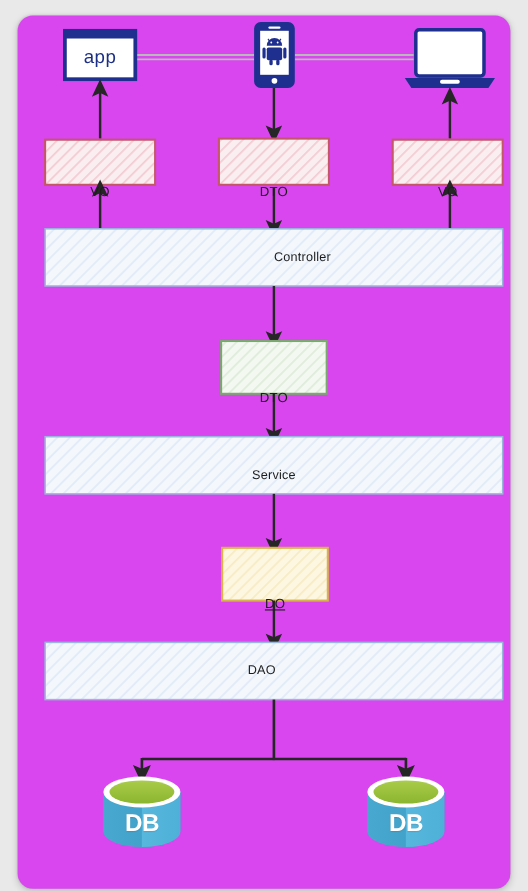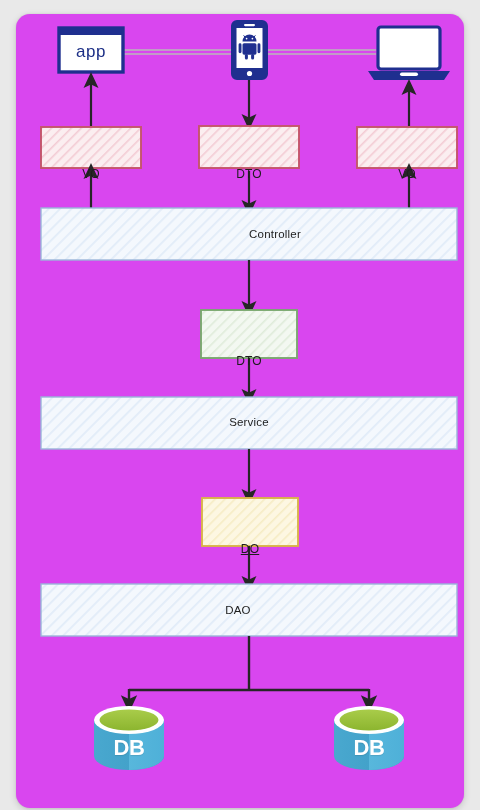--- a/index.html
+++ b/index.html
@@ -209,21 +209,21 @@
   <div class="app-label" style="left:75px; top:38px;">app</div>
 
   <div class="node-label small-label" style="left:75px; top:133px;">VO</div>
   <div class="node-label small-label" style="left:233px; top:133px;">DTO</div>
   <div class="node-label small-label" style="left:391px; top:133px;">VO</div>
 
   <div class="node-label band-label" style="left:233px; top:220px;margin-left:26px;">Controller</div>
 
   <div class="node-label small-label" style="left:233px; top:320px;">DTO</div>
 
-  <div class="node-label band-label" style="left:233px; top:408px;">Service</div>
+  <div class="node-label band-label" style="left:233px; top:418px;">Service</div>
 
   <div class="node-label small-label" style="left:234px; top:508px;text-decoration:underline;">DO</div>
 
   <div class="node-label band-label" style="left:222px; top:596px;">DAO</div>
 
   <div class="db-label" style="left:113px; top:734px;">DB</div>
   <div class="db-label" style="left:353px; top:734px;">DB</div>
 
 </div>
 

